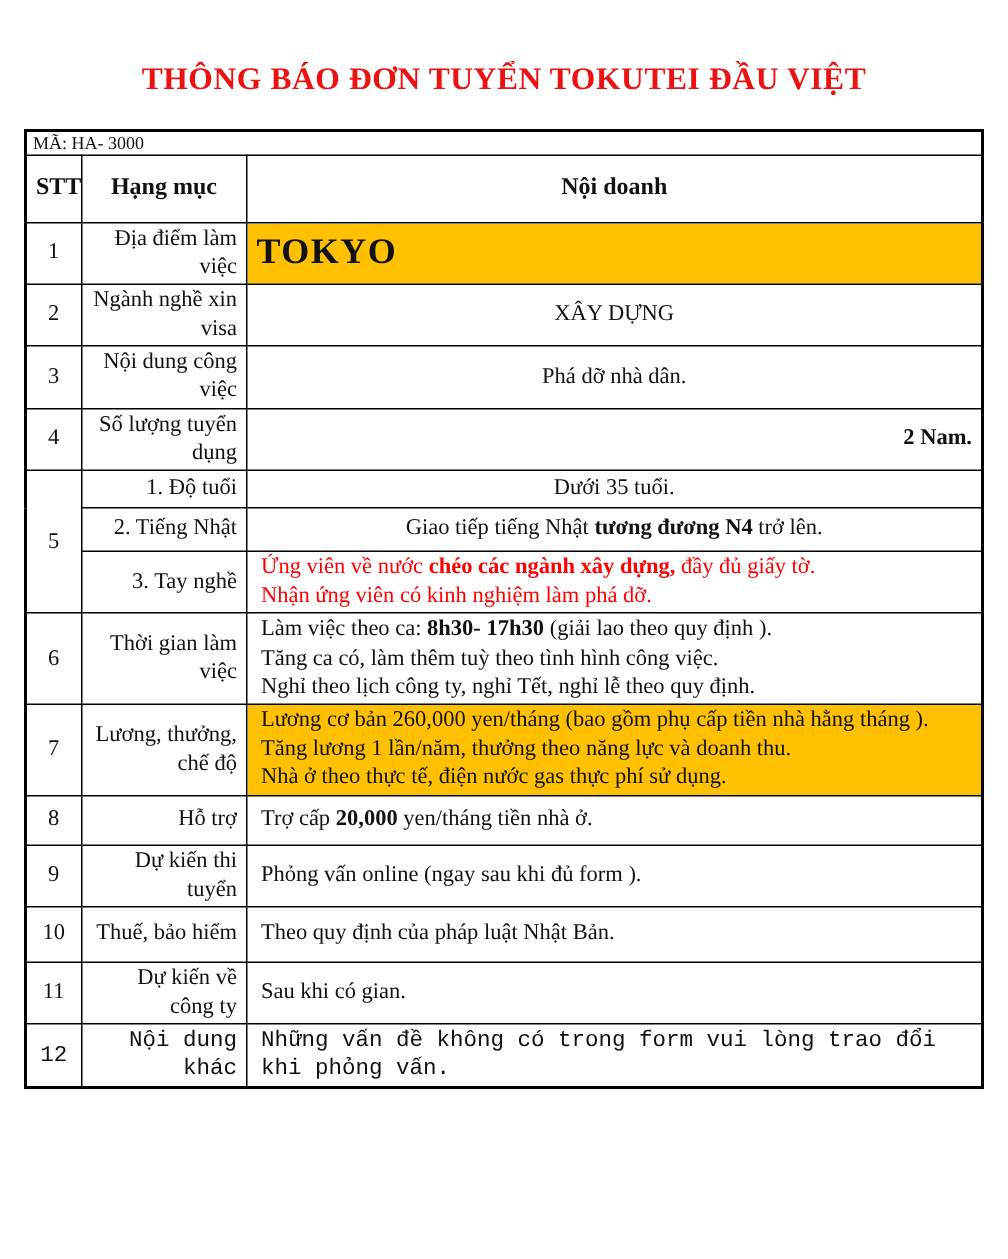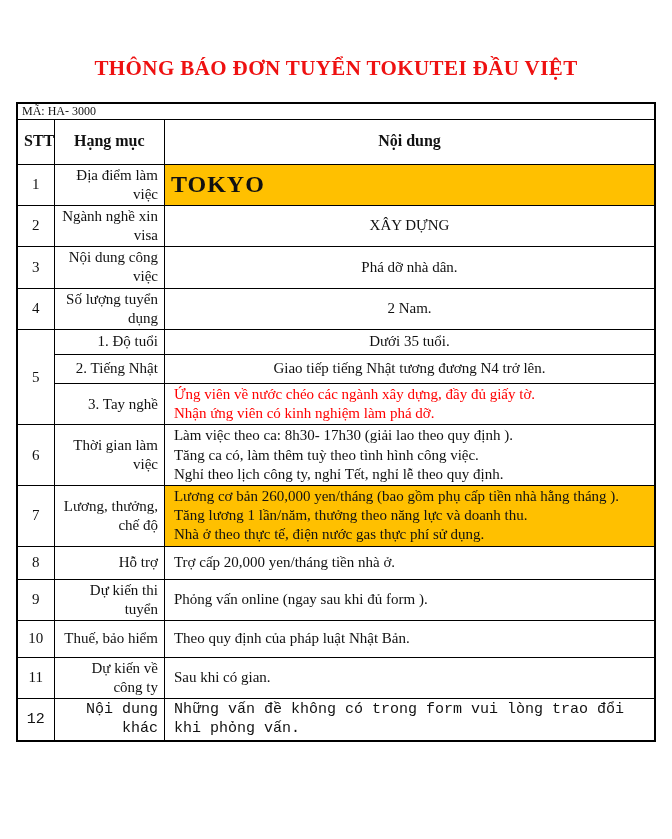--- a/index.html
+++ b/index.html
@@ -9,21 +9,21 @@
     --border-black:#000000;
   }
   html,body{margin:0;padding:0;}
   body{
     width:672px;height:839px;background:#ffffff;
     font-family:"Liberation Serif","DejaVu Serif",serif;color:#111;
     overflow:hidden;
   }
   .page{width:672px;height:839px;position:relative;}
   .title{
-    margin:16px;padding-top:40px;height:30px;
+    margin:0;padding-top:40px;height:30px;
     text-align:center;font-size:21px;font-weight:bold;
     color:var(--title-red);letter-spacing:.4px;white-space:nowrap;
   }
   table.main{
     margin:16px 0 0 16px;width:640px;
     border-collapse:collapse;table-layout:fixed;
     border:2px solid var(--border-black);
   }
   td{
     border:1px solid var(--border-black);
@@ -31,21 +31,21 @@
     padding:1px 6px;overflow:hidden;
   }
   .code-cell{font-size:12px;padding:0 4px;line-height:1.1;}
   .th{font-weight:bold;text-align:center;font-size:16px;}
   .num{text-align:center;padding:0;}
   .cat{text-align:right;padding-left:7px;}
   .ctr{text-align:center;}
   .lft{text-align:left;padding-left:9px;}
   .orange{background:var(--accent-orange);}
   .tokyo{font-size:24px;font-weight:bold;text-align:left;letter-spacing:1px;}
-  .bold{font-weight:normal;}
+  .bold{font-weight:bold;text-align:right;}
   .red{color:var(--text-red);}
   .allbold div{font-weight:normal;}
   
   .h-code{height:16px;} .h-head{height:45px;}
   .h-r1{height:37px;} .h-r2{height:37px;} .h-r3{height:36px;} .h-r4{height:37px;}
   .h-r5a{height:25px;} .h-r5b{height:29px;} .h-r5c{height:39px;}
   .h-r6{height:60px;} .h-r7{height:60px;}
   .h-r8{height:33px;} .h-r9{height:37px;} .h-r10{height:37px;}
   .h-r11{height:37px;} .h-r12{height:39px;font-family:Liberation Mono, monospace;}
 </style>
@@ -64,21 +64,21 @@
     </colgroup>
 
     <tbody>
         <tr class="h-code">
       <td class="code-cell" colspan="3">MÃ: HA- 3000</td>
     </tr>
 
     <tr class="h-head">
       <td class="th">STT</td>
       <td class="th">Hạng mục</td>
-      <td class="th">Nội dung</td>
+      <td class="th">Nội doanh</td>
     </tr>
 
     <tr class="h-r1">
       <td class="num">1</td>
       <td class="cat">Địa điểm làm việc</td>
       <td class="orange tokyo">TOKYO</td>
     </tr>
 
     <tr class="h-r2">
       <td class="num">2</td>

